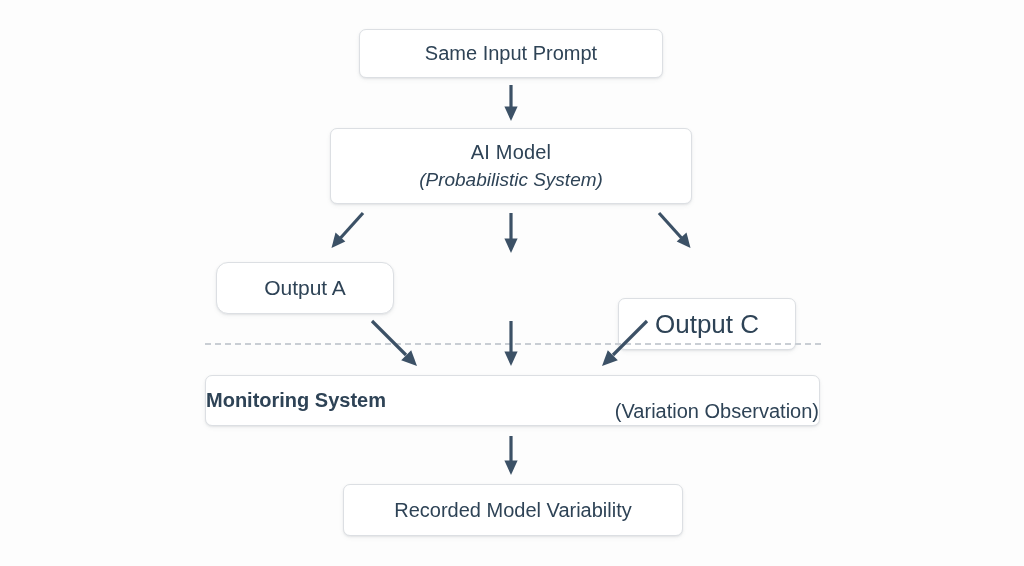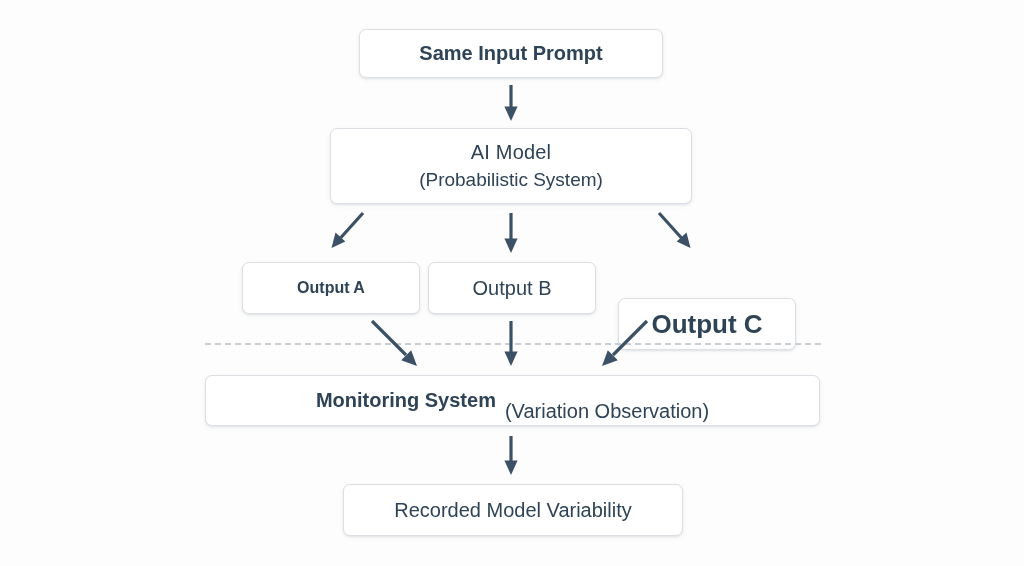--- a/index.html
+++ b/index.html
@@ -19,32 +19,32 @@
     border:1px solid #dcdfe3;
     border-radius:7px;
     display:flex;
     align-items:center;
     justify-content:center;
     text-align:center;
     box-shadow:0 1px 2px rgba(60,70,85,.10), 0 2px 5px rgba(60,70,85,.05);
     line-height:1.25;
     white-space:nowrap;
   }
-  .b-strong{font-weight:bold;}
+  .b-strong{font-weight:normal;}
   .b-reg{font-weight:normal;}
 
   
   #box-prompt{left:359px;top:29px;width:304px;height:49px;font-size:20px;}
   #box-model{left:330px;top:128px;width:362px;height:76px;flex-direction:column;}
   #box-model .ttl{font-size:20px;font-weight:normal;letter-spacing:.2px;}
-  #box-model .sub{font-size:19px;font-weight:normal;margin-top:3px;}
-  #box-out-a{left:242px;top:262px;width:178px;height:52px;font-size:16px;}
+  #box-model .sub{font-size:19px;font-weight:normal;margin-top:3px;font-style:italic;}
+  #box-out-a{left:216px;top:262px;width:178px;height:52px;font-size:21px;border-radius:12px;}
   #box-out-b{left:428px;top:262px;width:168px;height:52px;font-size:20px;}
   #box-out-c{left:618px;top:262px;width:178px;height:52px;font-size:26px;margin-top:36px;}
-  #box-monitor{left:205px;top:375px;width:615px;height:51px;font-size:20px;}
+  #box-monitor{left:205px;top:375px;width:615px;height:51px;font-size:20px;justify-content:space-between;}
   #box-monitor .ttl{font-weight:bold;}
   #box-monitor .sub{font-weight:normal;margin-left:9px;margin-top:21px;}
   #box-recorded{left:343px;top:484px;width:340px;height:52px;font-size:20px;}
 
   
   #divider{
     position:absolute;left:205px;top:343px;width:616px;height:0;
     border-top:2px dashed #c9ced4;
   }
 
@@ -64,23 +64,20 @@
 
   <div class="box" id="box-model">
     <span class="ttl">AI Model</span>
     <span class="sub">(Probabilistic System)</span>
   </div>
 
   <div class="box b-strong" id="box-out-a">
     <span>Output A</span>
   </div>
 
-  <div class="box b-reg" id="box-out-b">
-    <span>Output B</span>
-  </div>
 
   <div class="box b-strong" id="box-out-c">
     <span>Output C</span>
   </div>
 
   <div class="box" id="box-monitor">
     <span class="ttl">Monitoring System</span>
     <span class="sub">(Variation Observation)</span>
   </div>
 

